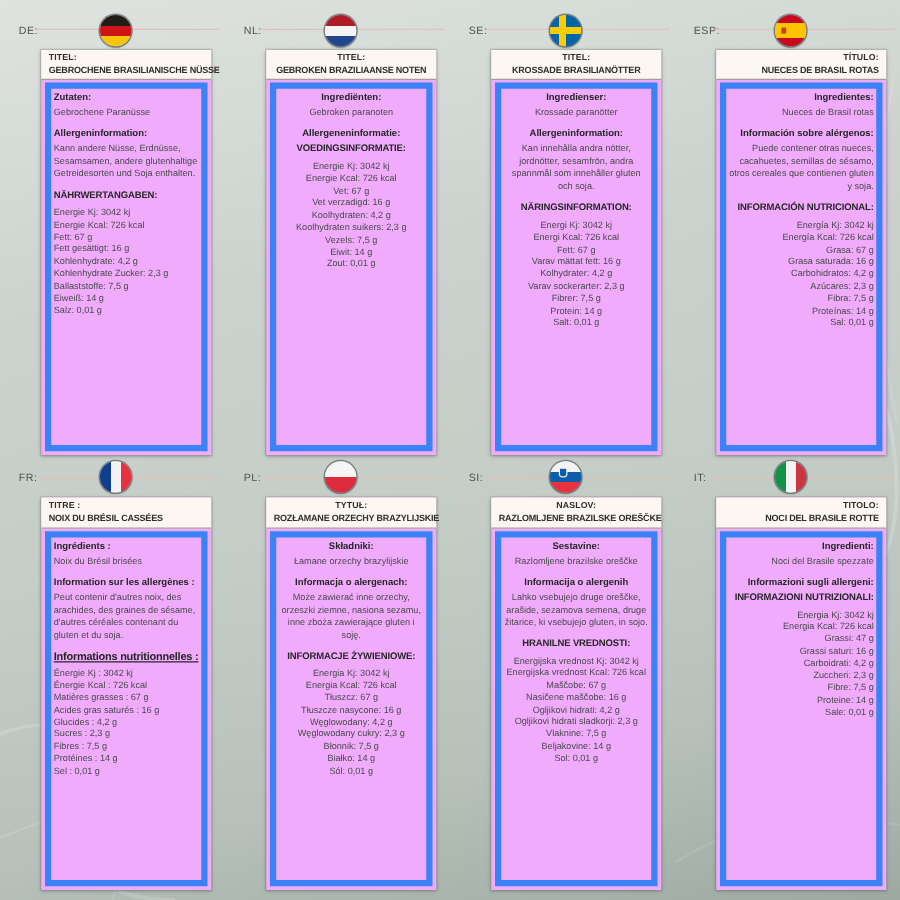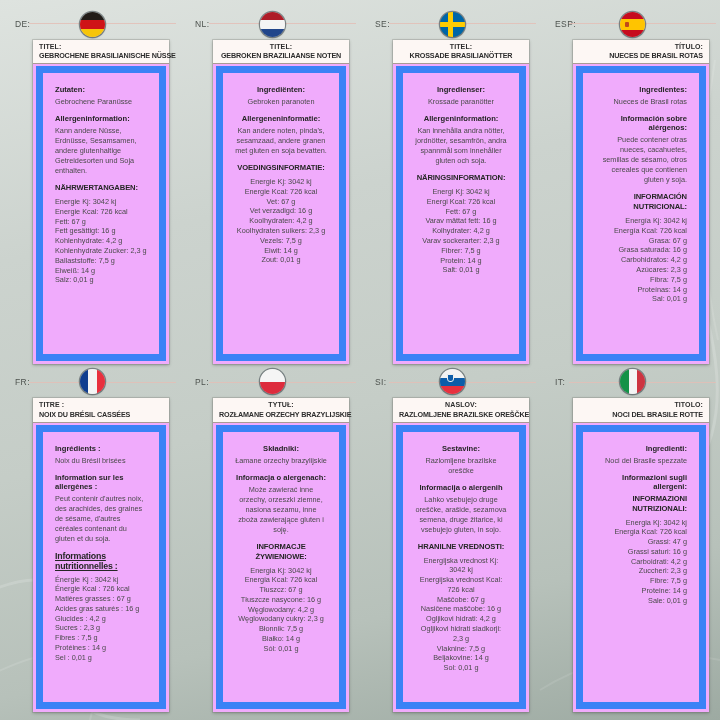--- a/index.html
+++ b/index.html
@@ -49,21 +49,21 @@
   .card{
     position:relative;margin:0 11px 0 33px;background:#f0abfc;
     display:flex;flex-direction:column;
     box-shadow:0 0 0 1px rgba(125,125,118,.28),0 1px 3px rgba(55,65,60,.45);
   }
   .row1 .card{height:324px;}
   .row2 .card{height:314px;}
   .tband{background:#fdf7f4;border-bottom:1px solid #a99b95;padding:3px 6px 3px;}
   .tlabel{font-size:7px;font-weight:bold;color:#2d2d2d;line-height:8.5px;letter-spacing:.1px;}
   .ttitle{font-size:7.2px;font-weight:bold;color:#2d2d2d;line-height:9px;white-space:nowrap;letter-spacing:-.15px;}
-  .cbox{flex:1;margin:2px 3px 3px;border:7px solid #3b82f6;padding:12px;overflow:hidden;}
+  .cbox{flex:1;margin:2px 3px 3px;border:5px solid #3b82f6;padding:2px;overflow:hidden;}
 
   .align-left  .tband,.align-left  .cbox{text-align:left;}
   .align-center.panel .tband,.align-center.panel .cbox{text-align:center;}
   .align-right .tband,.align-right .cbox{text-align:right;}
 
   .h{font-size:7.6px;font-weight:bold;color:#262626;line-height:9px;margin:0 0 3px;}
   .v{font-size:7.3px;color:#4a4a4a;line-height:10px;margin:0 0 7px;}
   .nh{font-size:7.6px;font-weight:bold;color:#262626;line-height:10px;margin:2px 0 4px;letter-spacing:-.1px;}
   .panel-fr .nh{font-size:8.8px;letter-spacing:-.2px;text-decoration:underline;}
   .nrow{font-size:7.3px;color:#4a4a4a;line-height:9.8px;}
@@ -123,21 +123,20 @@
       </div>
       <div class="card">
         <div class="tband">
           <div class="tlabel">TITEL:</div>
           <div class="ttitle">GEBROKEN BRAZILIAANSE NOTEN</div>
         </div>
         <div class="cbox">
           <div class="h">Ingrediënten:</div>
           <div class="v">Gebroken paranoten</div>
           <div class="h">Allergeneninformatie:</div>
-          <div class="v">Kan andere noten, pinda's, sesamzaad, andere granen met gluten en soja bevatten.</div>
           <div class="nh">VOEDINGSINFORMATIE:</div>
           <div class="rows">
               <div class="nrow">Energie Kj: 3042 kj</div>
               <div class="nrow">Energie Kcal: 726 kcal</div>
               <div class="nrow">Vet: 67 g</div>
               <div class="nrow">Vet verzadigd: 16 g</div>
               <div class="nrow">Koolhydraten: 4,2 g</div>
               <div class="nrow">Koolhydraten suikers: 2,3 g</div>
               <div class="nrow">Vezels: 7,5 g</div>
               <div class="nrow">Eiwit: 14 g</div>

